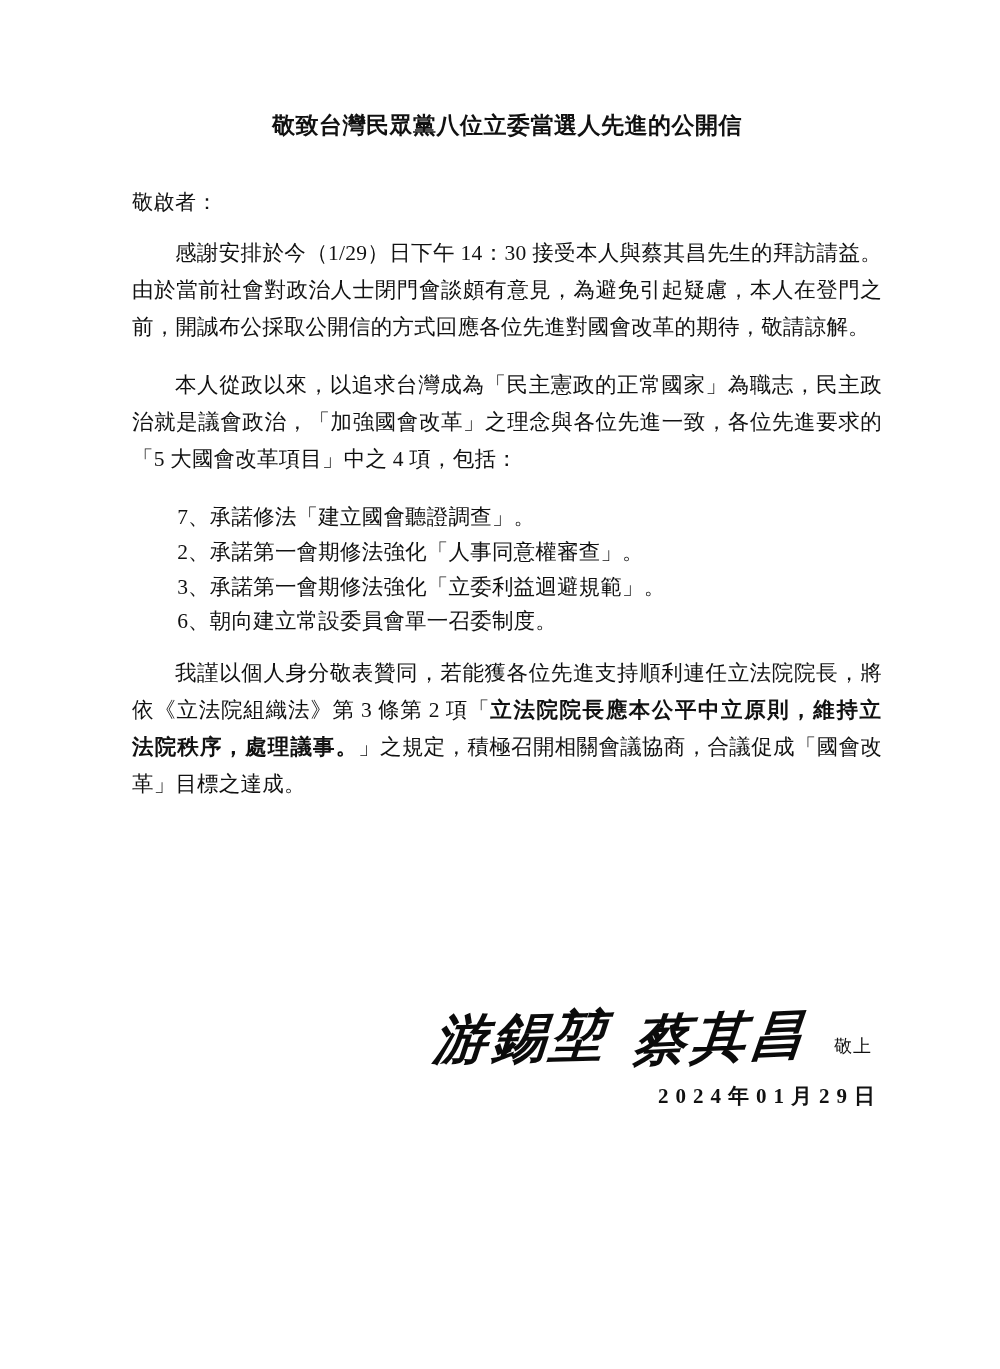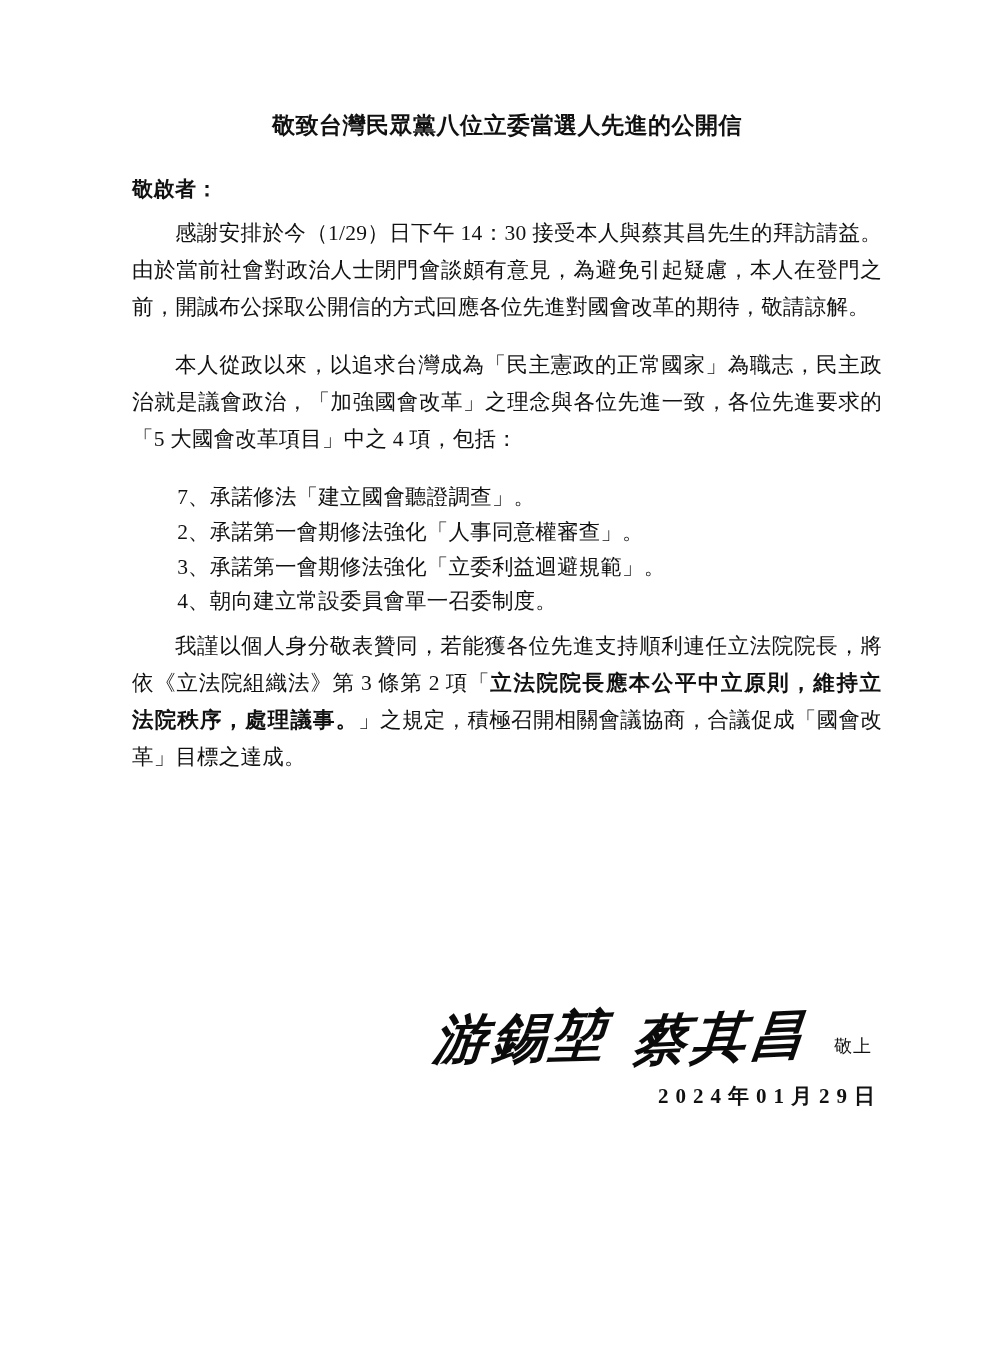--- a/index.html
+++ b/index.html
@@ -25,31 +25,30 @@
   .doc-title {
     text-align: center;
     font-size: 23px;
     font-weight: bold;
     letter-spacing: 0.5px;
     margin: 14px 0 0 0;
     line-height: 1.4;
   }
   .salutation {
     font-size: 21px;
-    margin-top: 32px;
+    margin-top: 45px;
     letter-spacing: 0.5px;
     line-height: 1.5;
-    font-weight: bold;
   }
   .para {
     font-size: 21.5px;
     line-height: 1.72;
     text-align: justify;
     text-justify: inter-ideograph;
-    margin-top: 9px;
+    margin-top: 16px;
     letter-spacing: 0.2px;
   }
   .para.indent {
     text-indent: 2em;
   }
   .list {
     margin-top: 22px;
     margin-bottom: 0;
     padding: 0;
     list-style: none;
@@ -116,21 +115,21 @@
   <div class="salutation">敬啟者：</div>
 
   <p class="para indent">感謝安排於今（1/29）日下午 14：30 接受本人與蔡其昌先生的拜訪請益。由於當前社會對政治人士閉門會談頗有意見，為避免引起疑慮，本人在登門之前，開誠布公採取公開信的方式回應各位先進對國會改革的期待，敬請諒解。</p>
 
   <p class="para indent">本人從政以來，以追求台灣成為「民主憲政的正常國家」為職志，民主政治就是議會政治，「加強國會改革」之理念與各位先進一致，各位先進要求的「5 大國會改革項目」中之 4 項，包括：</p>
 
   <ul class="list">
     <li>7、承諾修法「建立國會聽證調查」。</li>
     <li>2、承諾第一會期修法強化「人事同意權審查」。</li>
     <li>3、承諾第一會期修法強化「立委利益迴避規範」。</li>
-    <li>4、朝向建立常設委員會單一召委制度。</li>
+    <li>6、朝向建立常設委員會單一召委制度。</li>
   </ul>
 
   <p class="para indent"><span>我謹以個人身分敬表贊同，若能獲各位先進支持順利連任立法院院長，將依《立法院組織法》第 3 條第 2 項「</span><span class="quote-bold">立法院院長應本公平中立原則，維持立法院秩序，處理議事。</span><span>」之規定，積極召開相關會議協商，合議促成「國會改革」目標之達成。</span></p>
 
 
   <div class="sign-block">
     <div class="signatures">
       <span class="sig">游錫堃</span>
       <span class="sig sig-2">蔡其昌</span>
       <span class="respect">敬上</span>

